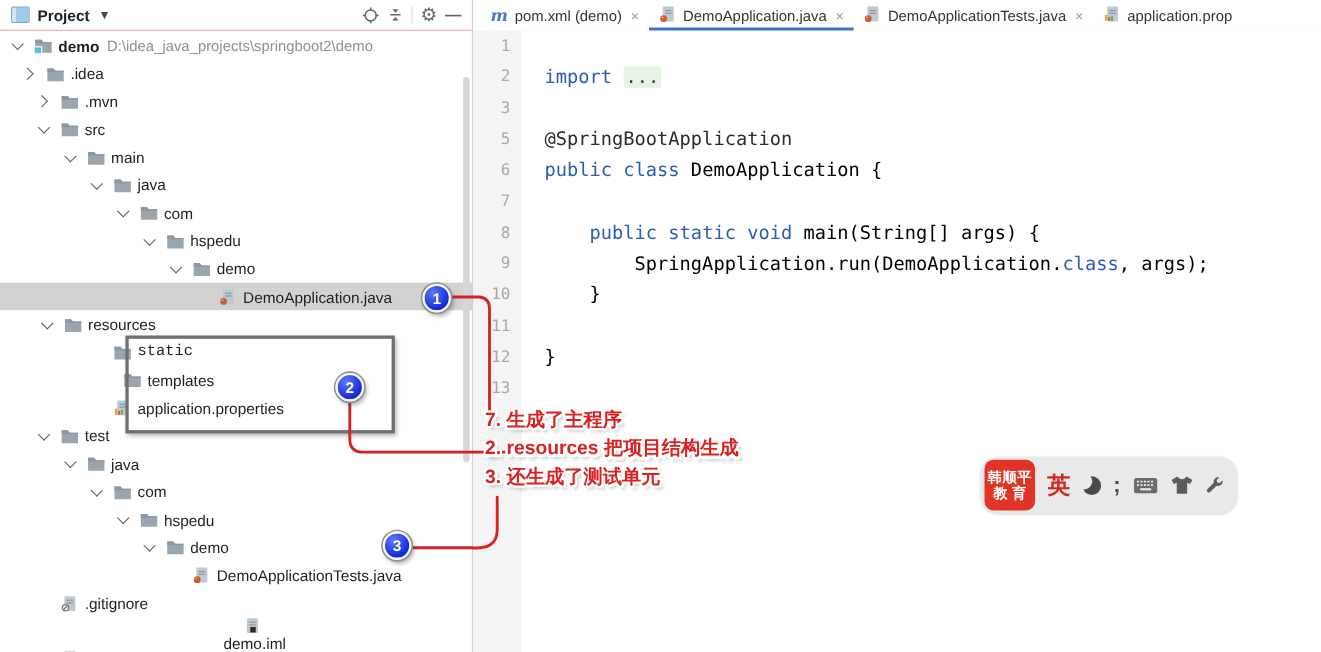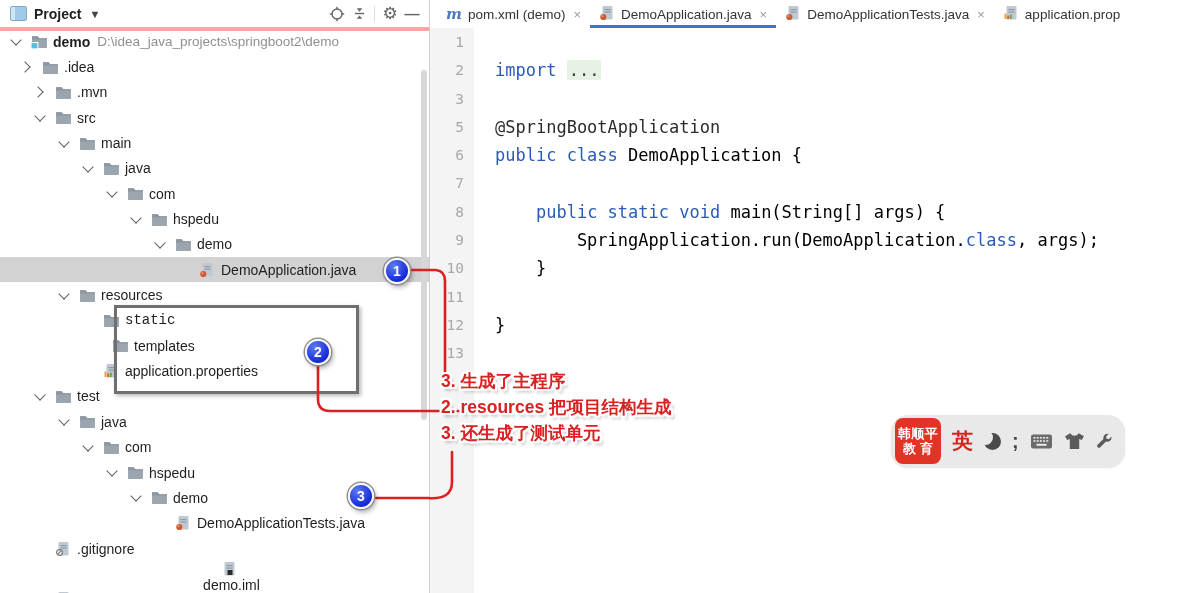--- a/index.html
+++ b/index.html
@@ -3,21 +3,21 @@
 <meta charset="utf-8">
 <style>
   html,body{margin:0;padding:0;}
   body{
     width:1201px;height:593px;position:relative;overflow:hidden;
     background:#fff;font-family:"Liberation Sans",sans-serif;
     -webkit-font-smoothing:antialiased;
   }
   
   #project-panel{position:absolute;left:0;top:0;width:429px;height:593px;background:#ffffff;border-right:1px solid #cfcfcf;}
-  #pp-header{height:27px;display:flex;align-items:center;border-bottom:4px solid #fca5a5;padding:0 6px 0 10px;}
+  #pp-header{height:27px;display:flex;align-items:center;border-bottom:1px solid #fca5a5;padding:0 6px 0 10px;}
   #pp-header .title-group{display:flex;align-items:center;gap:7px;}
   .tw-icon{width:15px;height:13px;border:1px solid #7fa9c9;background:linear-gradient(90deg,#cfe6f5 0 4px,#9fcbe8 4px);border-radius:2px;}
   #pp-title{font-size:14px;color:#1f1f1f;font-weight:bold;}
   .dd-caret{font-size:11px;color:#444;margin-left:1px;}
   #pp-header .spacer{flex:1;}
   .hdr-icon{width:22px;height:22px;display:flex;align-items:center;justify-content:center;color:#666;}
   .hdr-sep{width:1px;height:16px;background:#dcdcdc;margin:0 4px;}
   .gear{font-size:17px;line-height:17px;color:#666;}
   .minus{font-size:15px;color:#666;font-weight:bold;}
   #tree{position:absolute;top:29px;left:0;right:0;}
@@ -224,21 +224,21 @@
           <svg width="16" height="16" viewBox="0 0 16 16">
             <rect x="3.5" y="1" width="10" height="13.5" rx="1" fill="#c0c9d1"></rect>
             <rect x="5.5" y="4" width="6" height="1.2" fill="#8d9cab"></rect>
             <rect x="5.5" y="6.5" width="6" height="1.2" fill="#8d9cab"></rect>
             <circle cx="4.3" cy="12" r="3.1" fill="#cf5c33"></circle>
             <circle cx="3.4" cy="11" r="0.9" fill="#eca183"></circle>
           </svg>
         </span>
         <span class="tlabel">DemoApplication.java</span>
       </div>
-      <div class="tree-row" style="padding-left: 57px;">
+      <div class="tree-row" style="padding-left: 36px;">
         <span class="chev-slot">
           <span class="chev down"></span>
         </span>
         <span class="ticon">
           <svg width="17" height="15" viewBox="0 0 16 14">
             <path d="M1 2h5.2l1.6 2H15v9H1z" fill="#9aa5ad"></path>
             <path d="M1 2h5.2l1.6 2H15v1.2H1z" fill="#8b97a1"></path>
           </svg>
         </span>
         <span class="tlabel">resources</span>
@@ -476,21 +476,21 @@
 <div class="circle" style="left:384px;top:258px;">
     <span>1</span>
   </div>
 <div class="circle" style="left:305px;top:339px;">
     <span>2</span>
   </div>
 <div class="circle" style="left:348px;top:483px;">
     <span>3</span>
   </div>
 <div id="notes">
-  <div class="note">3. 生成了主程序</div>
+  <div class="note">7. 生成了主程序</div>
   <div class="note">2. resources 把项目结构生成</div>
   <div class="note">3. 还生成了测试单元</div>
 </div>
 
 <div id="tray">
   <div id="brand">
     <span class="b1">韩顺平</span>
     <span class="b2">教育</span>
   </div>
   <span class="lang">英</span>

